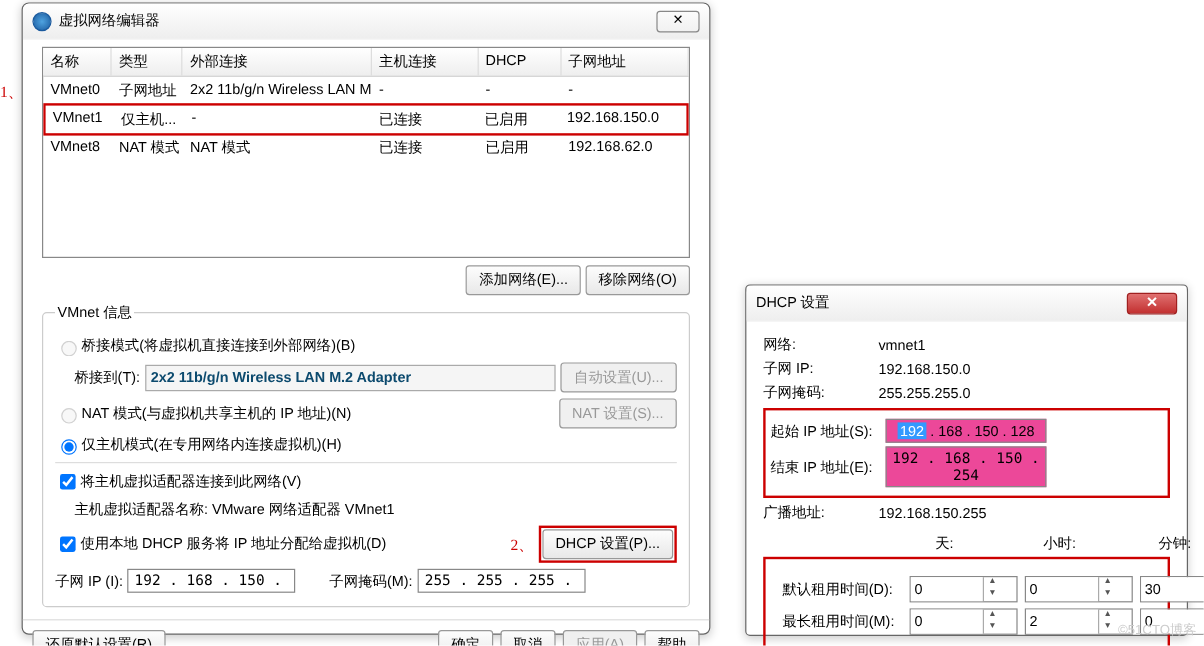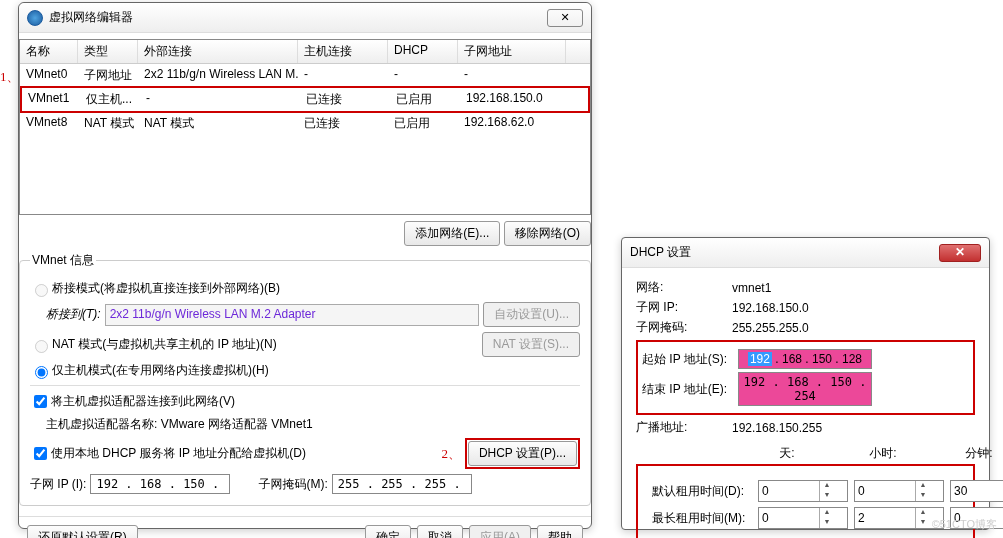--- a/index.html
+++ b/index.html
@@ -5,38 +5,38 @@
 * { box-sizing: border-box; font-family: "Microsoft YaHei", SimSun, sans-serif; font-size: 12px; }
 body { margin: 0; background: #fff; width: 1003px; height: 538px; position: relative; }
 .dialog { position: absolute; background: #fff; border: 1px solid #666; border-radius: 6px; box-shadow: 0 2px 8px rgba(0,0,0,0.2); }
 .main-dialog { left: 18px; top: 2px; width: 574px; height: 527px; }
 .dhcp-dialog { left: 621px; top: 237px; width: 369px; height: 293px; border-radius: 4px; }
 .title-bar { height: 30px; display: flex; align-items: center; padding: 0 8px; border-bottom: 1px solid #ddd; background: linear-gradient(#fff,#eee); border-radius: 6px 6px 0 0; }
 .title-bar .icon { width: 16px; height: 16px; margin-right: 6px; background: radial-gradient(circle,#4fa3e0,#1a5a9e); border-radius: 50%; border:1px solid #1a5a9e; }
 .title-bar .title { flex: 1; }
 .title-bar .close { width: 36px; height: 18px; border: 1px solid #888; border-radius: 3px; text-align: center; line-height: 14px; font-family: Arial; font-size: 11px; cursor: pointer; }
 .red-close { background: linear-gradient(#e07070,#c23030); color:#fff; border:1px solid #a02020; border-radius:3px; width:42px; height:18px; text-align:center; line-height:15px; font-weight:bold; margin-left:auto; cursor:pointer; }
-.content { padding: 6px 0; }
+.content { padding: 6px 16px; }
 .table-wrap { border: 1px solid #888; position: relative; }
 .table-head { display: flex; background: linear-gradient(#fff,#eee); border-bottom: 1px solid #ccc; }
 .th, .td { padding: 3px 6px; overflow: hidden; white-space: nowrap; }
 .th { border-right: 1px solid #ddd; }
 .c1{width:58px} .c2{width:60px} .c3{width:160px} .c4{width:90px} .c5{width:70px} .c6{width:108px}
 .table-body { height: 150px; overflow-y: auto; }
 .row { display: flex; }
 .row.sel { border: 2px solid #c00; margin: -1px 0; }
 .btns-right { text-align: right; margin: 6px 0; }
 button { background: linear-gradient(#fdfdfd,#e8e8e8); border: 1px solid #999; border-radius: 3px; padding: 3px 10px; cursor: pointer; }
 button:disabled { color: #999; background: #f0f0f0; }
 fieldset { border: 1px solid #ccc; border-radius: 4px; margin: 4px 0; padding: 6px 10px; }
 .frow { display: flex; align-items: center; margin: 5px 0; gap: 4px; }
 label { display: inline-flex; align-items: center; }
 input[type=radio], input[type=checkbox] { margin-right: 4px; }
-.field-label { text-align: center; font-style: italic; }
-.select { flex: 1; border: 1px solid #aaa; padding: 2px 4px; background: #f5f5f5; color: #6d28d9; height: 22px; }
+.field-label { text-align: center; }
+.select { flex: 1; border: 1px solid #aaa; padding: 2px 4px; background: #f5f5f5; color: #0c4a6e; height: 22px; font-weight: bold; }
 .ip-input { border: 1px solid #888; padding: 2px 5px; width: 140px; background: #fff; text-align: center; font-family: monospace; }
 .footer-row { display: flex; gap: 6px; justify-content: center; align-items: center; padding: 8px; border-top: 1px solid #ddd; }
 .anno { position: absolute; color: #c00; font-size: 13px; font-family: SimSun; }
 .anno1 { left: 0; top: 68px; }
 .hl-box { border: 2px solid #c00; }
 
 .kv { display: flex; margin: 3px 0; align-items: center; }
 .kv .k { width: 96px; }
 .kv .v { flex: 1; }
 .spin { display:flex; align-items:center; border:1px solid #888; height:22px; }

